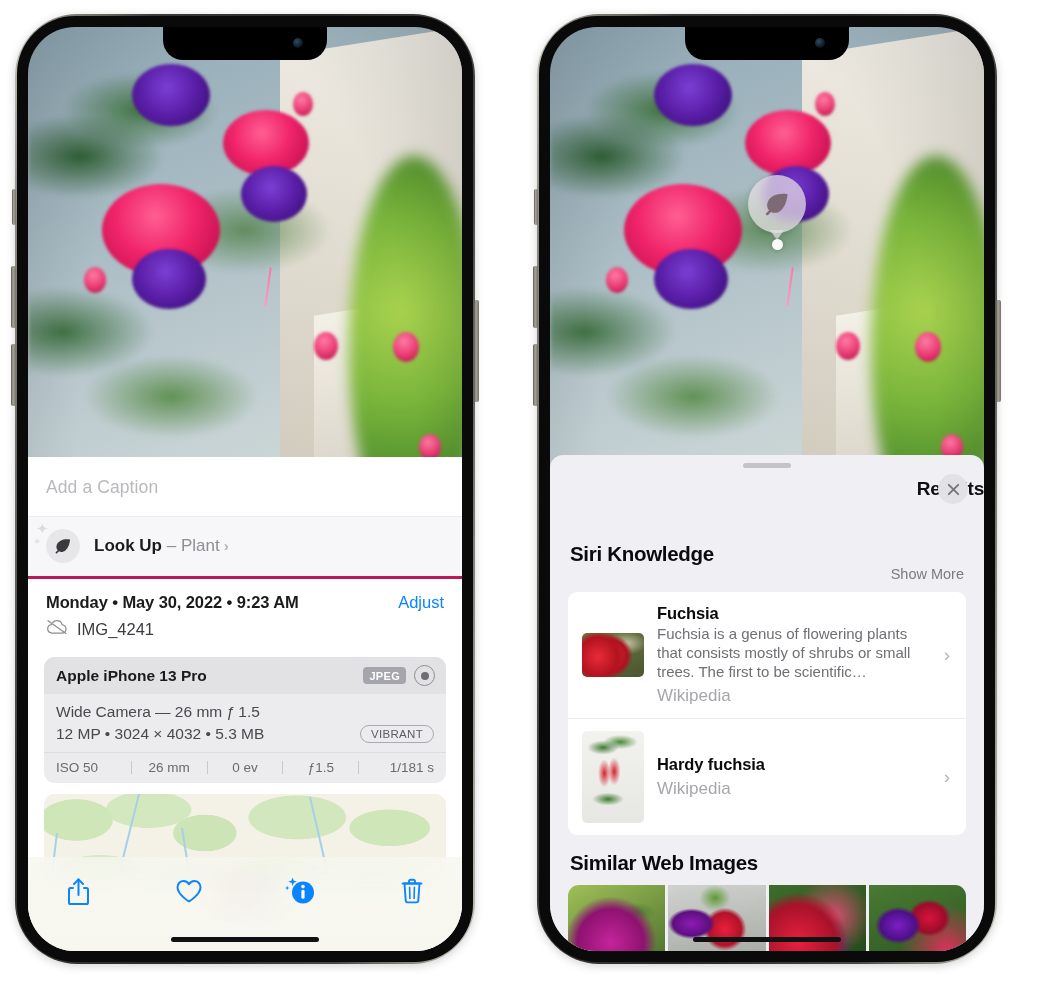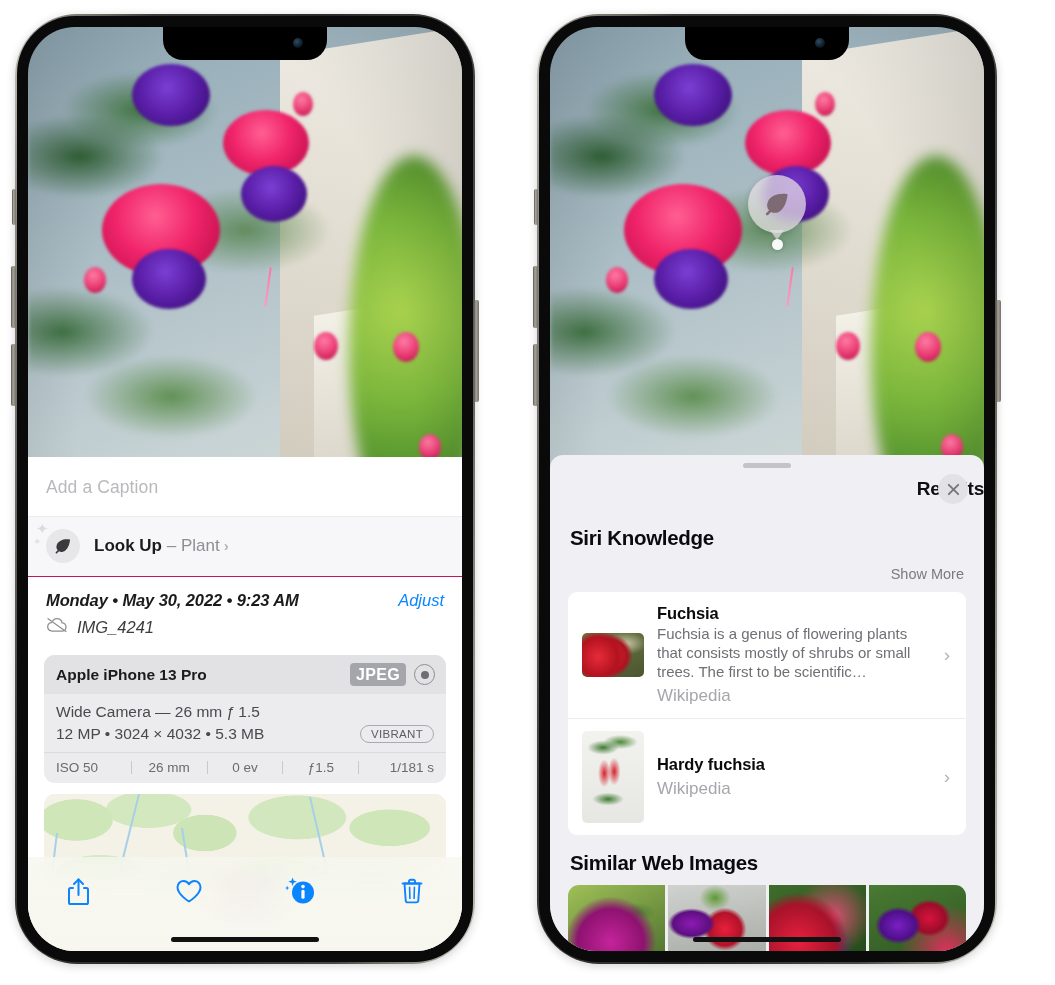--- a/index.html
+++ b/index.html
@@ -157,40 +157,39 @@
   }
   .sparkle-deco2 {
     position:absolute; left:-13px; top:8px; color:#e2e2e6; font-size:10px; line-height:1;
   }
   .lookup-text { font-size:17px; font-weight:700; color:#1b1b1d; }
   .lookup-text .sub { font-weight:400; color:#8e8e93; }
   .chev-sm { color:#b5b5ba; font-size:15px; margin-left:4px; }
 
   .meta-block {
     padding: 14px 18px 8px 18px; background:#fff;
-    border-top: 1px solid #be185d;
-    font-style: italic;
+    border-top: 3px solid #be185d;
   }
   .meta-line1 { display:flex; align-items:baseline; justify-content:space-between; }
   .meta-date { font-size:16.5px; font-weight:700; color:#1b1b1d; letter-spacing:-.1px; }
   .adjust-link { font-size:16.5px; color:#0b84ff; }
   .meta-line2 { display:flex; align-items:center; gap:9px; margin-top:7px; }
   .meta-file { font-size:16.5px; color:#3c3c40; }
 
   .exif-card {
     margin: 10px 16px 0 16px; background:#ececee; border-radius:11px; overflow:hidden;
   }
   .exif-head {
     display:flex; align-items:center; justify-content:space-between;
     padding: 8px 11px 8px 12px; background:#e2e2e5;
   }
   .exif-device { font-size:15.5px; font-weight:700; color:#1b1b1d; }
   .exif-head-right { display:flex; align-items:center; gap:8px; }
   .pill-jpeg {
-    background:#a5a5ac; color:#fff; font-size:16px; font-weight:700;
+    background:#a5a5ac; color:#fff; font-size:11px; font-weight:700;
     padding:2.5px 6px; border-radius:4px; letter-spacing:.3px;
   }
   .raw-dot {
     width:21px; height:21px; border-radius:50%; border:1.6px solid #8e8e93;
     display:flex; align-items:center; justify-content:center;
   }
   .raw-dot i { width:8px; height:8px; border-radius:50%; background:#6d6d72; display:block; }
   .exif-body { padding: 9px 12px 9px 12px; }
   .exif-lens { font-size:15.5px; color:#4a4a4e; }
   .exif-row2 { display:flex; align-items:center; justify-content:space-between; margin-top:4px; }
@@ -267,21 +266,21 @@
     position:relative; display:flex; align-items:center; justify-content:flex-end;
     height:42px;
   }
   .sheet-title { font-size:19px; font-weight:700; color:#101012; letter-spacing:-.2px; }
   .close-btn {
     position:absolute; right:16px; top:50%; transform:translateY(-50%);
     width:30px; height:30px; border-radius:50%; background:#e1e1e6;
     display:flex; align-items:center; justify-content:center;
   }
   .section-head {
-    display:flex; align-items:flex-start; justify-content:space-between;
+    display:flex; align-items:center; justify-content:space-between;
     padding: 16px 20px 10px 20px;
   }
   .section-title { font-size:20.5px; font-weight:700; color:#0b0b0d; letter-spacing:-.3px; }
   .show-more { font-size:14.5px; color:#7a7a80;margin-top:40px; }
   .know-card {
     margin: 0 18px; background:#fff; border-radius:9px; overflow:hidden;
   }
   .know-item { display:flex; align-items:center; gap:13px; padding: 12px 12px 12px 14px; }
   .know-item + .know-item { border-top:1px solid #ececed; margin-top:0; }
   .know-thumb { flex:0 0 auto; border-radius:5px; overflow:hidden; background:#c8c3b5; }

